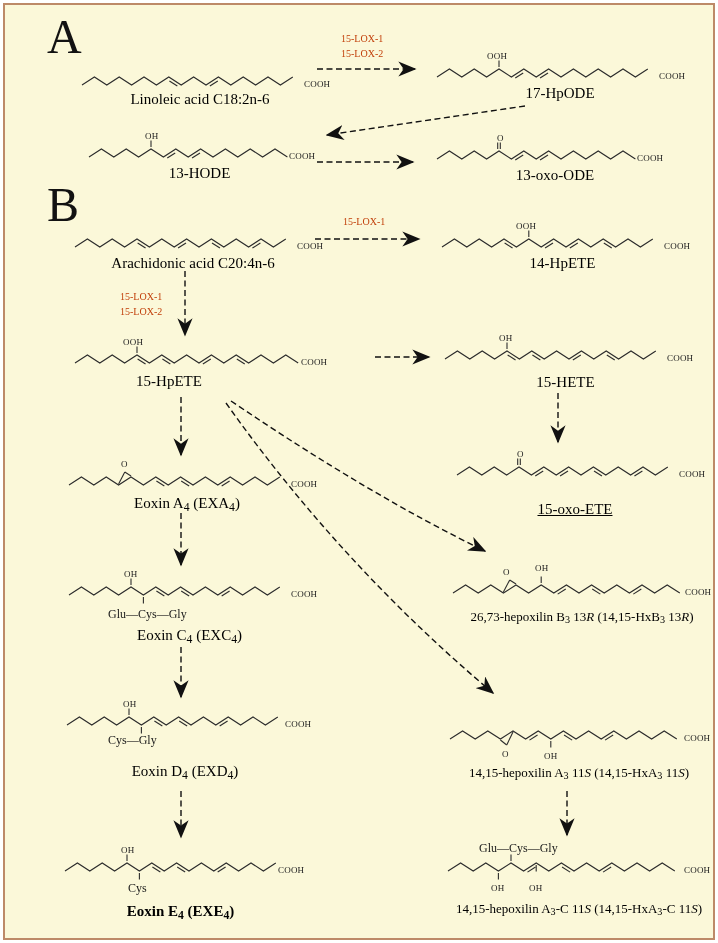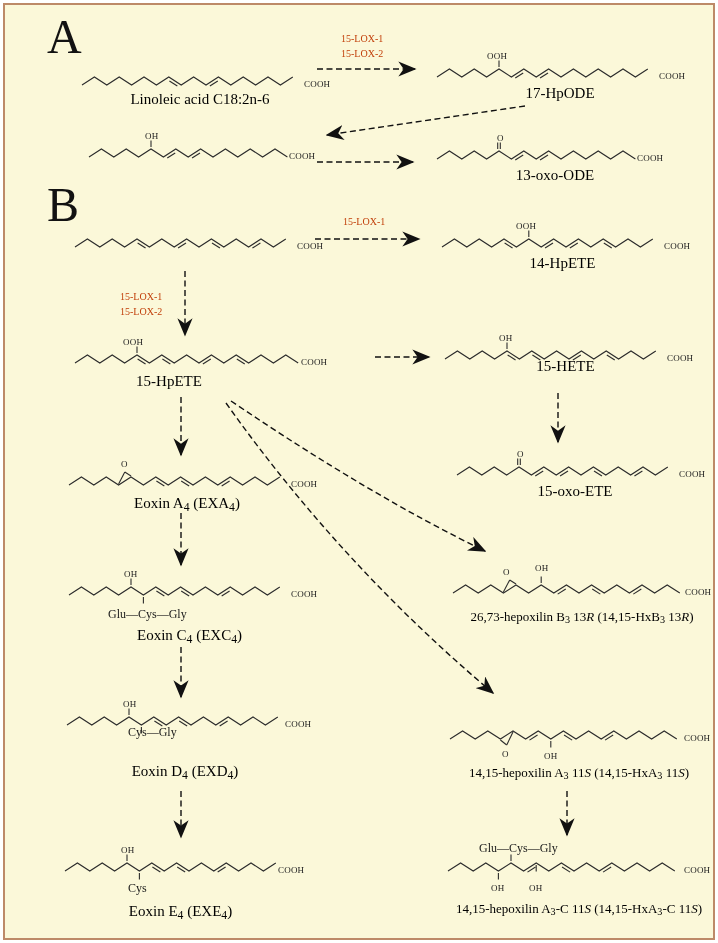--- a/index.html
+++ b/index.html
@@ -60,20 +60,21 @@
 
   <div class="mol" style="left:82px;top:118px;width:225px;height:60px;">
     <svg class="chain" width="225" height="60">
         <polyline points="2,34 14.4,26 26.8,34 39.2,26 51.6,34 64,26 76.4,34 88.8,26 101.2,34 113.60000000000001,26 126,34 138.4,26 150.8,34 163.20000000000002,26 175.6,34 188,26 200.4,34" fill="none" stroke="#2c2c2c" stroke-width="1.1"></polyline>
         <line x1="80.25838060946629" y1="35.080889944672734" x2="88.19438060946628" y2="29.960889944672733" stroke="#2c2c2c" stroke-width="1.1"></line>
         <line x1="105.05838060946628" y1="35.080889944672734" x2="112.99438060946629" y2="29.960889944672736" stroke="#2c2c2c" stroke-width="1.1"></line>
         <line x1="64" y1="24" x2="64" y2="17.5" stroke="#2c2c2c" stroke-width="1.1"></line>
       </svg>
     <span class="chem" style="left:58px;top:8px;">OH</span>
     <span class="chem" style="left:202px;top:28px;">COOH</span>
+    <div class="label" style="top:42px;">13-HODE</div>
   </div>
 
   <div class="mol" style="left:430px;top:118px;width:240px;height:60px;">
     <svg class="chain" width="240" height="60">
         <polyline points="2,36 14.4,28 26.8,36 39.2,28 51.6,36 64,28 76.4,36 88.8,28 101.2,36 113.60000000000001,28 126,36 138.4,28 150.8,36 163.20000000000002,28 175.6,36 188,28 200.4,36" fill="none" stroke="#2c2c2c" stroke-width="1.1"></polyline>
         <line x1="80.25838060946629" y1="37.080889944672734" x2="88.19438060946628" y2="31.960889944672733" stroke="#2c2c2c" stroke-width="1.1"></line>
         <line x1="105.05838060946628" y1="37.080889944672734" x2="112.99438060946629" y2="31.960889944672736" stroke="#2c2c2c" stroke-width="1.1"></line>
         <line x1="62.7" y1="26" x2="62.7" y2="19.5" stroke="#2c2c2c" stroke-width="1.1"></line>
         <line x1="65.3" y1="26" x2="65.3" y2="19.5" stroke="#2c2c2c" stroke-width="1.1"></line>
       </svg>
@@ -84,20 +85,21 @@
 
   <div class="mol" style="left:68px;top:212px;width:240px;height:56px;">
     <svg class="chain" width="240" height="56">
         <polyline points="2,30 14.4,22 26.8,30 39.2,22 51.6,30 64,22 76.4,30 88.8,22 101.2,30 113.60000000000001,22 126,30 138.4,22 150.8,30 163.20000000000002,22 175.6,30 188,22 200.4,30 212.8,22" fill="none" stroke="#2c2c2c" stroke-width="1.1"></polyline>
         <line x1="64.60561939053372" y1="25.960889944672736" x2="72.54161939053373" y2="31.080889944672734" stroke="#2c2c2c" stroke-width="1.1"></line>
         <line x1="105.05838060946628" y1="31.080889944672734" x2="112.99438060946629" y2="25.960889944672736" stroke="#2c2c2c" stroke-width="1.1"></line>
         <line x1="139.00561939053372" y1="25.960889944672736" x2="146.94161939053373" y2="31.080889944672734" stroke="#2c2c2c" stroke-width="1.1"></line>
         <line x1="179.45838060946627" y1="31.080889944672734" x2="187.39438060946628" y2="25.960889944672736" stroke="#2c2c2c" stroke-width="1.1"></line>
       </svg>
     <span class="chem" style="left:224px;top:24px;">COOH</span>
+    <div class="label" style="top:38px;">Arachidonic acid C20:4n-6</div>
   </div>
 
   <div class="mol" style="left:435px;top:202px;width:245px;height:64px;">
     <svg class="chain" width="245" height="64">
         <polyline points="2,40 14.4,32 26.8,40 39.2,32 51.6,40 64,32 76.4,40 88.8,32 101.2,40 113.60000000000001,32 126,40 138.4,32 150.8,40 163.20000000000002,32 175.6,40 188,32 200.4,40 212.8,32" fill="none" stroke="#2c2c2c" stroke-width="1.1"></polyline>
         <line x1="64.60561939053372" y1="35.96088994467273" x2="72.54161939053373" y2="41.080889944672734" stroke="#2c2c2c" stroke-width="1.1"></line>
         <line x1="105.05838060946628" y1="41.080889944672734" x2="112.99438060946629" y2="35.96088994467273" stroke="#2c2c2c" stroke-width="1.1"></line>
         <line x1="129.85838060946628" y1="41.080889944672734" x2="137.7943806094663" y2="35.96088994467273" stroke="#2c2c2c" stroke-width="1.1"></line>
         <line x1="163.80561939053374" y1="35.96088994467273" x2="171.7416193905337" y2="41.080889944672734" stroke="#2c2c2c" stroke-width="1.1"></line>
         <line x1="88.8" y1="30" x2="88.8" y2="23.5" stroke="#2c2c2c" stroke-width="1.1"></line>
@@ -125,36 +127,36 @@
     <svg class="chain" width="245" height="64">
         <polyline points="2,40 14.4,32 26.8,40 39.2,32 51.6,40 64,32 76.4,40 88.8,32 101.2,40 113.60000000000001,32 126,40 138.4,32 150.8,40 163.20000000000002,32 175.6,40 188,32 200.4,40 212.8,32" fill="none" stroke="#2c2c2c" stroke-width="1.1"></polyline>
         <line x1="64.60561939053372" y1="35.96088994467273" x2="72.54161939053373" y2="41.080889944672734" stroke="#2c2c2c" stroke-width="1.1"></line>
         <line x1="89.40561939053372" y1="35.96088994467273" x2="97.34161939053372" y2="41.080889944672734" stroke="#2c2c2c" stroke-width="1.1"></line>
         <line x1="129.85838060946628" y1="41.080889944672734" x2="137.7943806094663" y2="35.96088994467273" stroke="#2c2c2c" stroke-width="1.1"></line>
         <line x1="163.80561939053374" y1="35.96088994467273" x2="171.7416193905337" y2="41.080889944672734" stroke="#2c2c2c" stroke-width="1.1"></line>
         <line x1="64" y1="30" x2="64" y2="23.5" stroke="#2c2c2c" stroke-width="1.1"></line>
       </svg>
     <span class="chem" style="left:56px;top:14px;">OH</span>
     <span class="chem" style="left:224px;top:34px;">COOH</span>
-    <div class="label" style="top:39px;">15-HETE</div>
+    <div class="label" style="top:55px;">15-HETE</div>
   </div>
 
   <div class="mol" style="left:450px;top:428px;width:240px;height:66px;">
     <svg class="chain" width="240" height="66">
         <polyline points="2,42 14.4,34 26.8,42 39.2,34 51.6,42 64,34 76.4,42 88.8,34 101.2,42 113.60000000000001,34 126,42 138.4,34 150.8,42 163.20000000000002,34 175.6,42 188,34 200.4,42 212.8,34" fill="none" stroke="#2c2c2c" stroke-width="1.1"></polyline>
         <line x1="80.25838060946629" y1="43.080889944672734" x2="88.19438060946628" y2="37.96088994467273" stroke="#2c2c2c" stroke-width="1.1"></line>
         <line x1="105.05838060946628" y1="43.080889944672734" x2="112.99438060946629" y2="37.96088994467273" stroke="#2c2c2c" stroke-width="1.1"></line>
         <line x1="139.00561939053372" y1="37.96088994467273" x2="146.94161939053373" y2="43.080889944672734" stroke="#2c2c2c" stroke-width="1.1"></line>
         <line x1="179.45838060946627" y1="43.080889944672734" x2="187.39438060946628" y2="37.96088994467273" stroke="#2c2c2c" stroke-width="1.1"></line>
         <line x1="62.7" y1="32" x2="62.7" y2="25.5" stroke="#2c2c2c" stroke-width="1.1"></line>
         <line x1="65.3" y1="32" x2="65.3" y2="25.5" stroke="#2c2c2c" stroke-width="1.1"></line>
       </svg>
     <span class="chem" style="left:62px;top:16px;">O</span>
     <span class="chem" style="left:224px;top:36px;">COOH</span>
-    <div class="label" style="top:50px;">15-oxo-ETE</div>
+    <div class="label" style="top:68px;text-decoration:underline;">15-oxo-ETE</div>
   </div>
 
   <div class="mol" style="left:62px;top:446px;width:240px;height:60px;">
     <svg class="chain" width="240" height="60">
         <polyline points="2,34 14.4,26 26.8,34 39.2,26 51.6,34 64,26 76.4,34 88.8,26 101.2,34 113.60000000000001,26 126,34 138.4,26 150.8,34 163.20000000000002,26 175.6,34 188,26 200.4,34 212.8,26" fill="none" stroke="#2c2c2c" stroke-width="1.1"></polyline>
         <line x1="89.40561939053372" y1="29.960889944672736" x2="97.34161939053372" y2="35.080889944672734" stroke="#2c2c2c" stroke-width="1.1"></line>
         <line x1="114.20561939053373" y1="29.960889944672733" x2="122.14161939053372" y2="35.080889944672734" stroke="#2c2c2c" stroke-width="1.1"></line>
         <line x1="154.6583806094663" y1="35.080889944672734" x2="162.5943806094663" y2="29.960889944672736" stroke="#2c2c2c" stroke-width="1.1"></line>
         <line x1="51.6" y1="33" x2="57.8" y2="21" stroke="#2c2c2c" stroke-width="1.1"></line>
         <line x1="64" y1="25" x2="57.8" y2="21" stroke="#2c2c2c" stroke-width="1.1"></line>
@@ -182,38 +184,38 @@
   <div class="mol" style="left:60px;top:680px;width:240px;height:100px;">
     <svg class="chain" width="240" height="100">
         <polyline points="2,40 14.4,32 26.8,40 39.2,32 51.6,40 64,32 76.4,40 88.8,32 101.2,40 113.60000000000001,32 126,40 138.4,32 150.8,40 163.20000000000002,32 175.6,40 188,32 200.4,40 212.8,32" fill="none" stroke="#2c2c2c" stroke-width="1.1"></polyline>
         <line x1="89.40561939053372" y1="35.96088994467273" x2="97.34161939053372" y2="41.080889944672734" stroke="#2c2c2c" stroke-width="1.1"></line>
         <line x1="114.20561939053373" y1="35.96088994467273" x2="122.14161939053372" y2="41.080889944672734" stroke="#2c2c2c" stroke-width="1.1"></line>
         <line x1="154.6583806094663" y1="41.080889944672734" x2="162.5943806094663" y2="35.96088994467273" stroke="#2c2c2c" stroke-width="1.1"></line>
         <line x1="64" y1="30" x2="64" y2="23.5" stroke="#2c2c2c" stroke-width="1.1"></line>
         <line x1="76.4" y1="42" x2="76.4" y2="48.5" stroke="#2c2c2c" stroke-width="1.1"></line>
       </svg>
     <span class="chem" style="left:58px;top:14px;">OH</span>
-    <span class="pep" style="left:43px;top:40px;margin-left:20px;">Cys—Gly</span>
+    <span class="pep" style="left:43px;top:48px;">Cys—Gly</span>
     <span class="chem" style="left:220px;top:34px;">COOH</span>
     <div class="label" style="top:78px;"><span>Eoxin D</span><span class="sub">4</span><span> (EXD</span><span class="sub">4</span><span>)</span></div>
   </div>
 
   <div class="mol" style="left:58px;top:826px;width:235px;height:95px;">
     <svg class="chain" width="235" height="95">
         <polyline points="2,40 14.4,32 26.8,40 39.2,32 51.6,40 64,32 76.4,40 88.8,32 101.2,40 113.60000000000001,32 126,40 138.4,32 150.8,40 163.20000000000002,32 175.6,40 188,32 200.4,40 212.8,32" fill="none" stroke="#2c2c2c" stroke-width="1.1"></polyline>
         <line x1="89.40561939053372" y1="35.96088994467273" x2="97.34161939053372" y2="41.080889944672734" stroke="#2c2c2c" stroke-width="1.1"></line>
         <line x1="114.20561939053373" y1="35.96088994467273" x2="122.14161939053372" y2="41.080889944672734" stroke="#2c2c2c" stroke-width="1.1"></line>
         <line x1="154.6583806094663" y1="41.080889944672734" x2="162.5943806094663" y2="35.96088994467273" stroke="#2c2c2c" stroke-width="1.1"></line>
         <line x1="64" y1="30" x2="64" y2="23.5" stroke="#2c2c2c" stroke-width="1.1"></line>
         <line x1="76.4" y1="42" x2="76.4" y2="48.5" stroke="#2c2c2c" stroke-width="1.1"></line>
       </svg>
     <span class="chem" style="left:58px;top:14px;">OH</span>
     <span class="pep" style="left:65px;top:50px;font-family:Liberation Serif, serif;">Cys</span>
     <span class="chem" style="left:215px;top:34px;">COOH</span>
-    <div class="label" style="top:72px;"><span>Eoxin E</span><span class="sub">4</span><span> (EXE</span><span class="sub">4</span><span>)</span></div>
+    <div class="label" style="top:72px;font-weight:bold;"><span>Eoxin E</span><span class="sub">4</span><span> (EXE</span><span class="sub">4</span><span>)</span></div>
   </div>
 
   <div class="mol" style="left:446px;top:548px;width:262px;height:76px;">
     <svg class="chain" width="262" height="76">
         <polyline points="2,40 14.6,32 27.2,40 39.8,32 52.4,40 65,32 77.6,40 90.2,32 102.8,40 115.39999999999999,32 128,40 140.6,32 153.2,40 165.79999999999998,32 178.4,40 191,32 203.6,40 216.2,32 228.79999999999998,40" fill="none" stroke="#2c2c2c" stroke-width="1.1"></polyline>
         <line x1="106.67602440999582" y1="41.09263844574341" x2="114.74002440999581" y2="35.97263844574341" stroke="#2c2c2c" stroke-width="1.1"></line>
         <line x1="141.2599755900042" y1="35.97263844574341" x2="149.32397559000418" y2="41.09263844574341" stroke="#2c2c2c" stroke-width="1.1"></line>
         <line x1="182.2760244099958" y1="41.09263844574341" x2="190.3400244099958" y2="35.97263844574341" stroke="#2c2c2c" stroke-width="1.1"></line>
         <line x1="90.2" y1="30" x2="90.2" y2="23.5" stroke="#2c2c2c" stroke-width="1.1"></line>
         <line x1="52.4" y1="39" x2="58.7" y2="27" stroke="#2c2c2c" stroke-width="1.1"></line>

